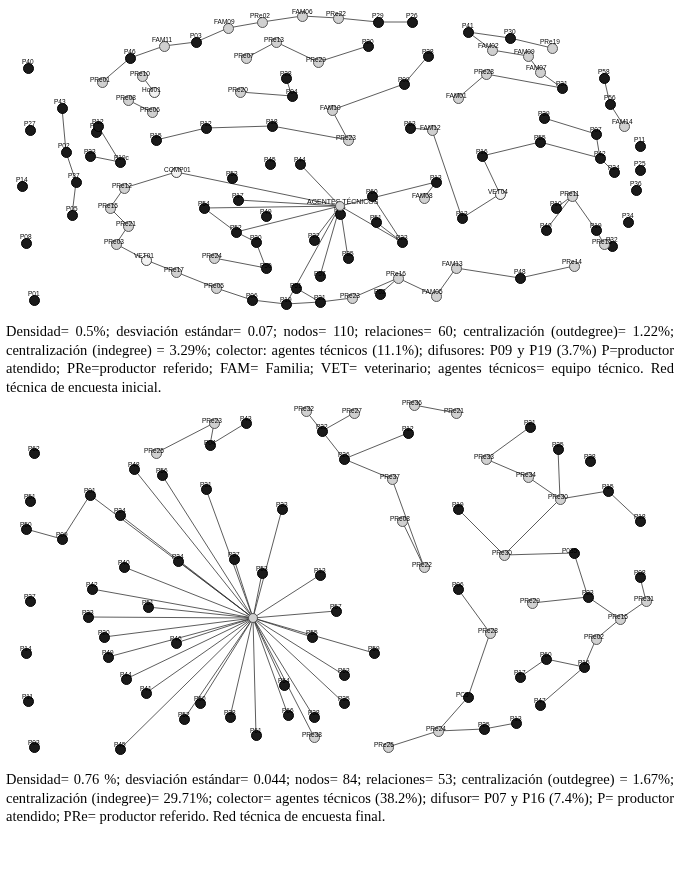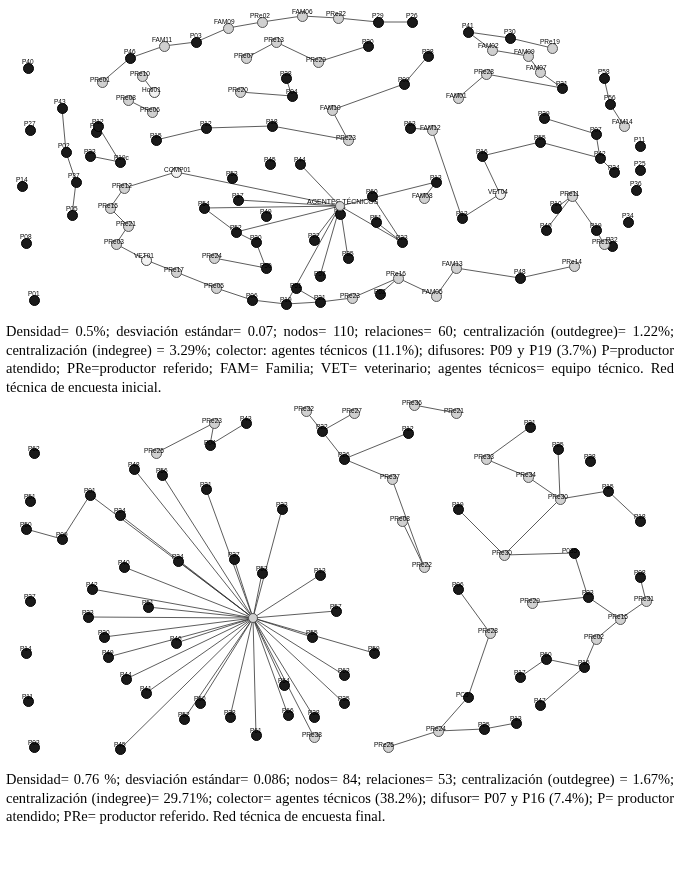--- a/index.html
+++ b/index.html
@@ -578,14 +578,14 @@
       <div class="node light" style="left: 432.5px; top: 329.5px; width: 11px; height: 11px;"></div>
       <div class="nlabel" style="left: 426px; top: 329px;">PRe24</div>
       <div class="node dark" style="left: 478.5px; top: 327.5px; width: 11px; height: 11px;"></div>
       <div class="nlabel" style="left: 478px; top: 325px;">P25</div>
       <div class="node dark" style="left: 510.5px; top: 321.5px; width: 11px; height: 11px;"></div>
       <div class="nlabel" style="left: 510px; top: 319px;">P13</div>
       <div class="node light" style="left: 382.5px; top: 345.5px; width: 11px; height: 11px;"></div>
       <div class="nlabel" style="left: 374px; top: 345px;">PRe26</div>
       <div class="node light" style="left: 248px; top: 217px; width: 10px; height: 10px;"></div>
     </div>
-  <div class="caption last" id="cap2">Densidad= 0.76 %; desviación estándar= 0.086; nodos= 84; relaciones= 53; centralización (outdegree) = 1.67%; centralización (indegree)= 29.71%; colector= agentes técnicos (38.2%); difusor= P07 y P16 (7.4%); P= productor atendido; PRe= productor referido. Red técnica de encuesta final.</div>
+  <div class="caption last" id="cap2">Densidad= 0.76 %; desviación estándar= 0.044; nodos= 84; relaciones= 53; centralización (outdegree) = 1.67%; centralización (indegree)= 29.71%; colector= agentes técnicos (38.2%); difusor= P07 y P16 (7.4%); P= productor atendido; PRe= productor referido. Red técnica de encuesta final.</div>
 </div>
 
 </body></html>

